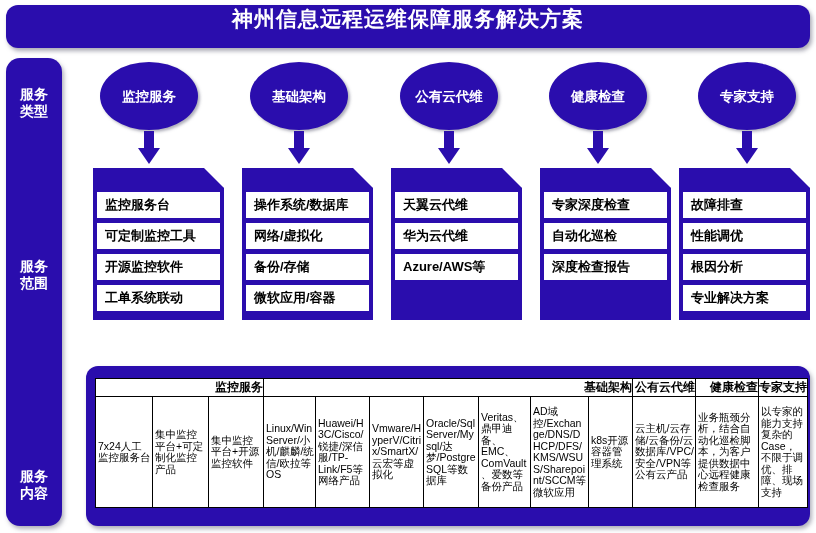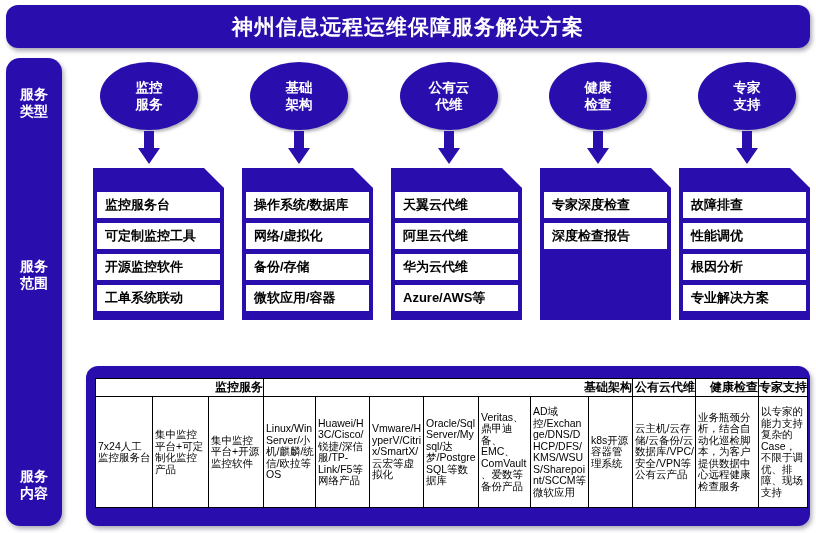--- a/index.html
+++ b/index.html
@@ -19,21 +19,20 @@
   #title-banner {
     position: absolute;
     left: 6px;
     top: 5px;
     width: 804px;
     height: 43px;
     background: #2A0DAD;
     border-radius: 12px;
     box-shadow: 2px 3px 4px rgba(100,100,120,0.55);
     display: flex;
-    align-items: center;
     justify-content: center;
   }
   #title-banner .txt {
     color: #ffffff;
     font-size: 21px;
     font-weight: bold;
     letter-spacing: 1px;
   }
 
   
@@ -65,21 +64,21 @@
   
   .ellipse {
     position: absolute;
     top: 62px;
     width: 98px;
     height: 68px;
     background: #2A0DAD;
     border-radius: 50%;
     box-shadow: 2px 2px 3px rgba(110,110,130,0.55);
     display: flex;
-    flex-direction: column;
+    flex-direction: row;
     align-items: center;
     justify-content: center;
     color: #ffffff;
     font-size: 13.5px;
     font-weight: bold;
     line-height: 17px;
   }
   .ellipse span { display: block; }
 
   
@@ -260,28 +259,28 @@
   <div class="scope-rows">
     <div class="scope-row">操作系统/数据库</div>
     <div class="scope-row">网络/虚拟化</div>
     <div class="scope-row">备份/存储</div>
     <div class="scope-row">微软应用/容器</div>
   </div>
 </div>
 <div class="scope-panel" style="left:391px">
   <div class="scope-rows">
     <div class="scope-row">天翼云代维</div>
-    <div class="scope-row">阿里云代维</div>
     <div class="scope-row">华为云代维</div>
     <div class="scope-row">Azure/AWS等</div>
   </div>
 </div>
 <div class="scope-panel" style="left:540px">
   <div class="scope-rows">
     <div class="scope-row">专家深度检查</div>
+    <div class="scope-row">自动化巡检</div>
     <div class="scope-row">深度检查报告</div>
   </div>
 </div>
 <div class="scope-panel" style="left:679px">
   <div class="scope-rows">
     <div class="scope-row">故障排查</div>
     <div class="scope-row">性能调优</div>
     <div class="scope-row">根因分析</div>
     <div class="scope-row">专业解决方案</div>
   </div>

